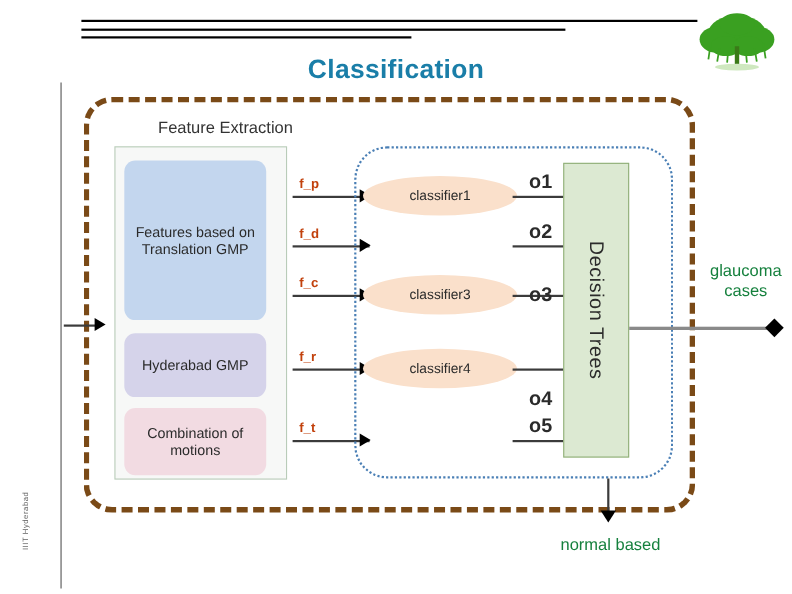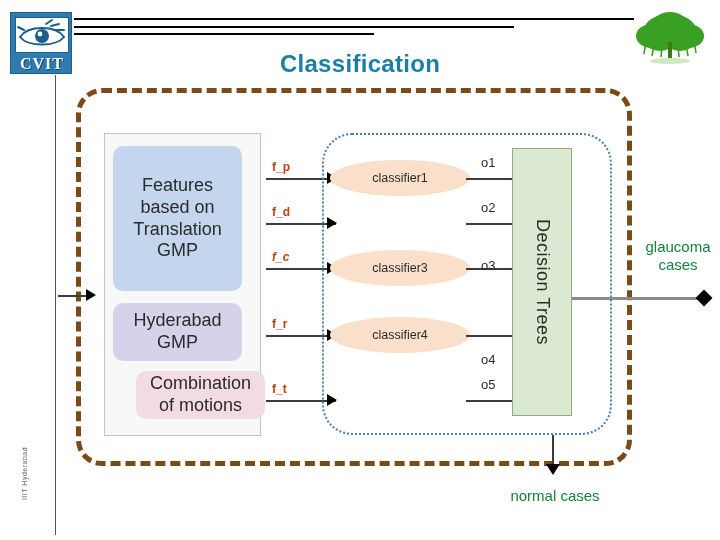--- a/index.html
+++ b/index.html
@@ -139,37 +139,36 @@
     box-sizing: border-box;
   }
   .fbox {
     position: absolute;
     border-radius: 10px;
     box-sizing: border-box;
     display: flex;
     align-items: center;
     justify-content: center;
     text-align: center;
-    font-size: 18px;
+    font-size: 13px;
     color: #2b2b2b;
     line-height: 1.22;
     padding: 2px 4px;
   }
   .fbox.b1 {
     left: 113px; top: 146px; width: 129px; height: 145px;
     background: #c3d6ee;
   }
   .fbox.b2 {
     left: 113px; top: 303px; width: 129px; height: 58px;
     background: #d5d3ea;
   }
   .fbox.b3 {
-    left: 113px; top: 371px; width: 129px; height: 48px;
+    left: 113px; top: 371px; width: 129px; height: 61px;
     background: #f2dbe2;
-    margin-left: 23px;
   }
 
   
   .cl-title {
     position: absolute;
     left: 355px;
     top: 105px;
     width: 180px;
     text-align: center;
     font-size: 16px;
@@ -265,51 +264,39 @@
   }
 
   .edge-label {
     position: absolute;
     font-size: 12px;
     color: #c2410c;
     font-weight: bold;
   }
   .out-label {
     position: absolute;
-    font-size: 13px;
+    font-size: 18px;
     color: #2b2b2b;
-    font-weight: normal;
+    font-weight: bold;
   }
   .term-label {
     position: absolute;
     text-align: center;
     font-size: 15px;
     color: #15803d;
     line-height: 1.22;
   }
   .term-label.glaucoma { left: 636px; top: 238px; width: 84px; }
   .term-label.normal { left: 505px; top: 487px; width: 100px; }
 </style>
 </head>
 <body>
 
 <div id="slide">
 
-  <div class="cvit-logo">
-    <div class="cvit-eye">
-      <svg width="52" height="34" viewBox="0 0 52 34">
-        <path d="M4 19 C12 7, 40 7, 48 19 C40 29, 12 29, 4 19 Z" fill="#ffffff" stroke="#1d5f8c" stroke-width="2"></path>
-        <circle cx="26" cy="18" r="7" fill="#1d5f8c"></circle>
-        <circle cx="24" cy="16" r="2.4" fill="#ffffff"></circle>
-        <path d="M30 6 L36 2 M35 8 L43 6 M38 12 L48 12" stroke="#1d5f8c" stroke-width="2" fill="none" stroke-linecap="round"></path>
-        <path d="M8 12 L2 9" stroke="#1d5f8c" stroke-width="2" fill="none" stroke-linecap="round"></path>
-      </svg>
-    </div>
-    <div class="cvit-text">CVIT</div>
-  </div>
 
   <div class="hline l1"></div>
   <div class="hline l2"></div>
   <div class="hline l3"></div>
   <div class="vbar-left"></div>
 
   <div class="tree-logo">
     <svg width="80" height="62" viewBox="0 0 80 62">
       <g fill="#3aa021">
         <ellipse cx="40" cy="22" rx="26" ry="16"></ellipse>
@@ -334,37 +321,38 @@
 
   <div class="slide-title">Classification</div>
 
   <div class="sidetext">IIIT Hyderabad</div>
 
   <div class="outer-frame"></div>
 
   <div class="conn" style="left:58px; top:295px; width:34px;"></div>
   <div class="arrowhead" style="left:86px; top:289px;"></div>
 
+  <div class="fe-title">Feature Extraction</div>
   <div class="fe-group"></div>
 
   <div class="fbox b1">Features based on Translation GMP</div>
   <div class="fbox b2">Hyderabad GMP</div>
   <div class="fbox b3">Combination of motions</div>
 
   <div class="conn" style="left:266px; top:178px; width:70px;"></div>
   <div class="arrowhead" style="left:327px; top:172px;"></div>
   <div class="edge-label" style="left:272px; top:160px;">f_p</div>
 
   <div class="conn" style="left:266px; top:223px; width:70px;"></div>
   <div class="arrowhead" style="left:327px; top:217px;"></div>
   <div class="edge-label" style="left:272px; top:205px;">f_d</div>
 
   <div class="conn" style="left:266px; top:268px; width:70px;"></div>
   <div class="arrowhead" style="left:327px; top:262px;"></div>
-  <div class="edge-label" style="left:272px; top:250px;font-style:italic;">f_c</div>
+  <div class="edge-label" style="left:272px; top:250px;">f_c</div>
 
   <div class="conn" style="left:266px; top:335px; width:70px;"></div>
   <div class="arrowhead" style="left:327px; top:329px;"></div>
   <div class="edge-label" style="left:272px; top:317px;">f_r</div>
 
   <div class="conn" style="left:266px; top:400px; width:70px;"></div>
   <div class="arrowhead" style="left:327px; top:394px;"></div>
   <div class="edge-label" style="left:272px; top:382px;">f_t</div>
 
   <div class="cl-group"></div>
@@ -391,15 +379,15 @@
   <div class="dt-box">
     <span class="dt-label">Decision Trees</span>
   </div>
 
   <div class="conn-grey" style="left:572px; top:297px; width:130px;"></div>
   <div class="diamond" style="left:698px; top:292px;"></div>
   <div class="term-label glaucoma">glaucoma cases</div>
 
   <div class="vconn" style="left:552px; top:435px; height:32px;"></div>
   <div class="arrowhead-down" style="left:546px; top:464px;"></div>
-  <div class="term-label normal">normal cases</div>
+  <div class="term-label normal">normal based</div>
 
 </div>
 
 </body></html>

